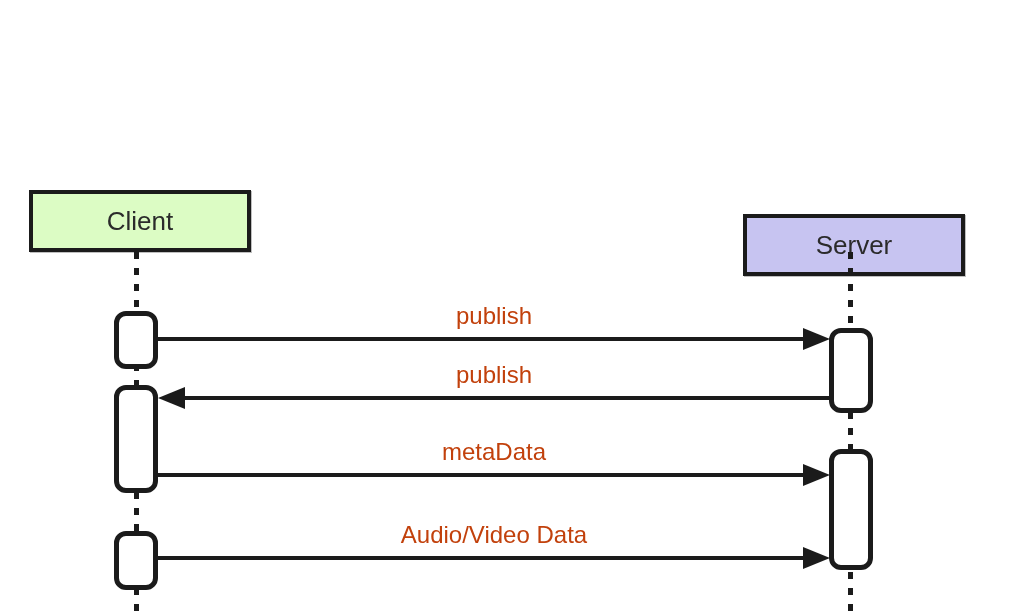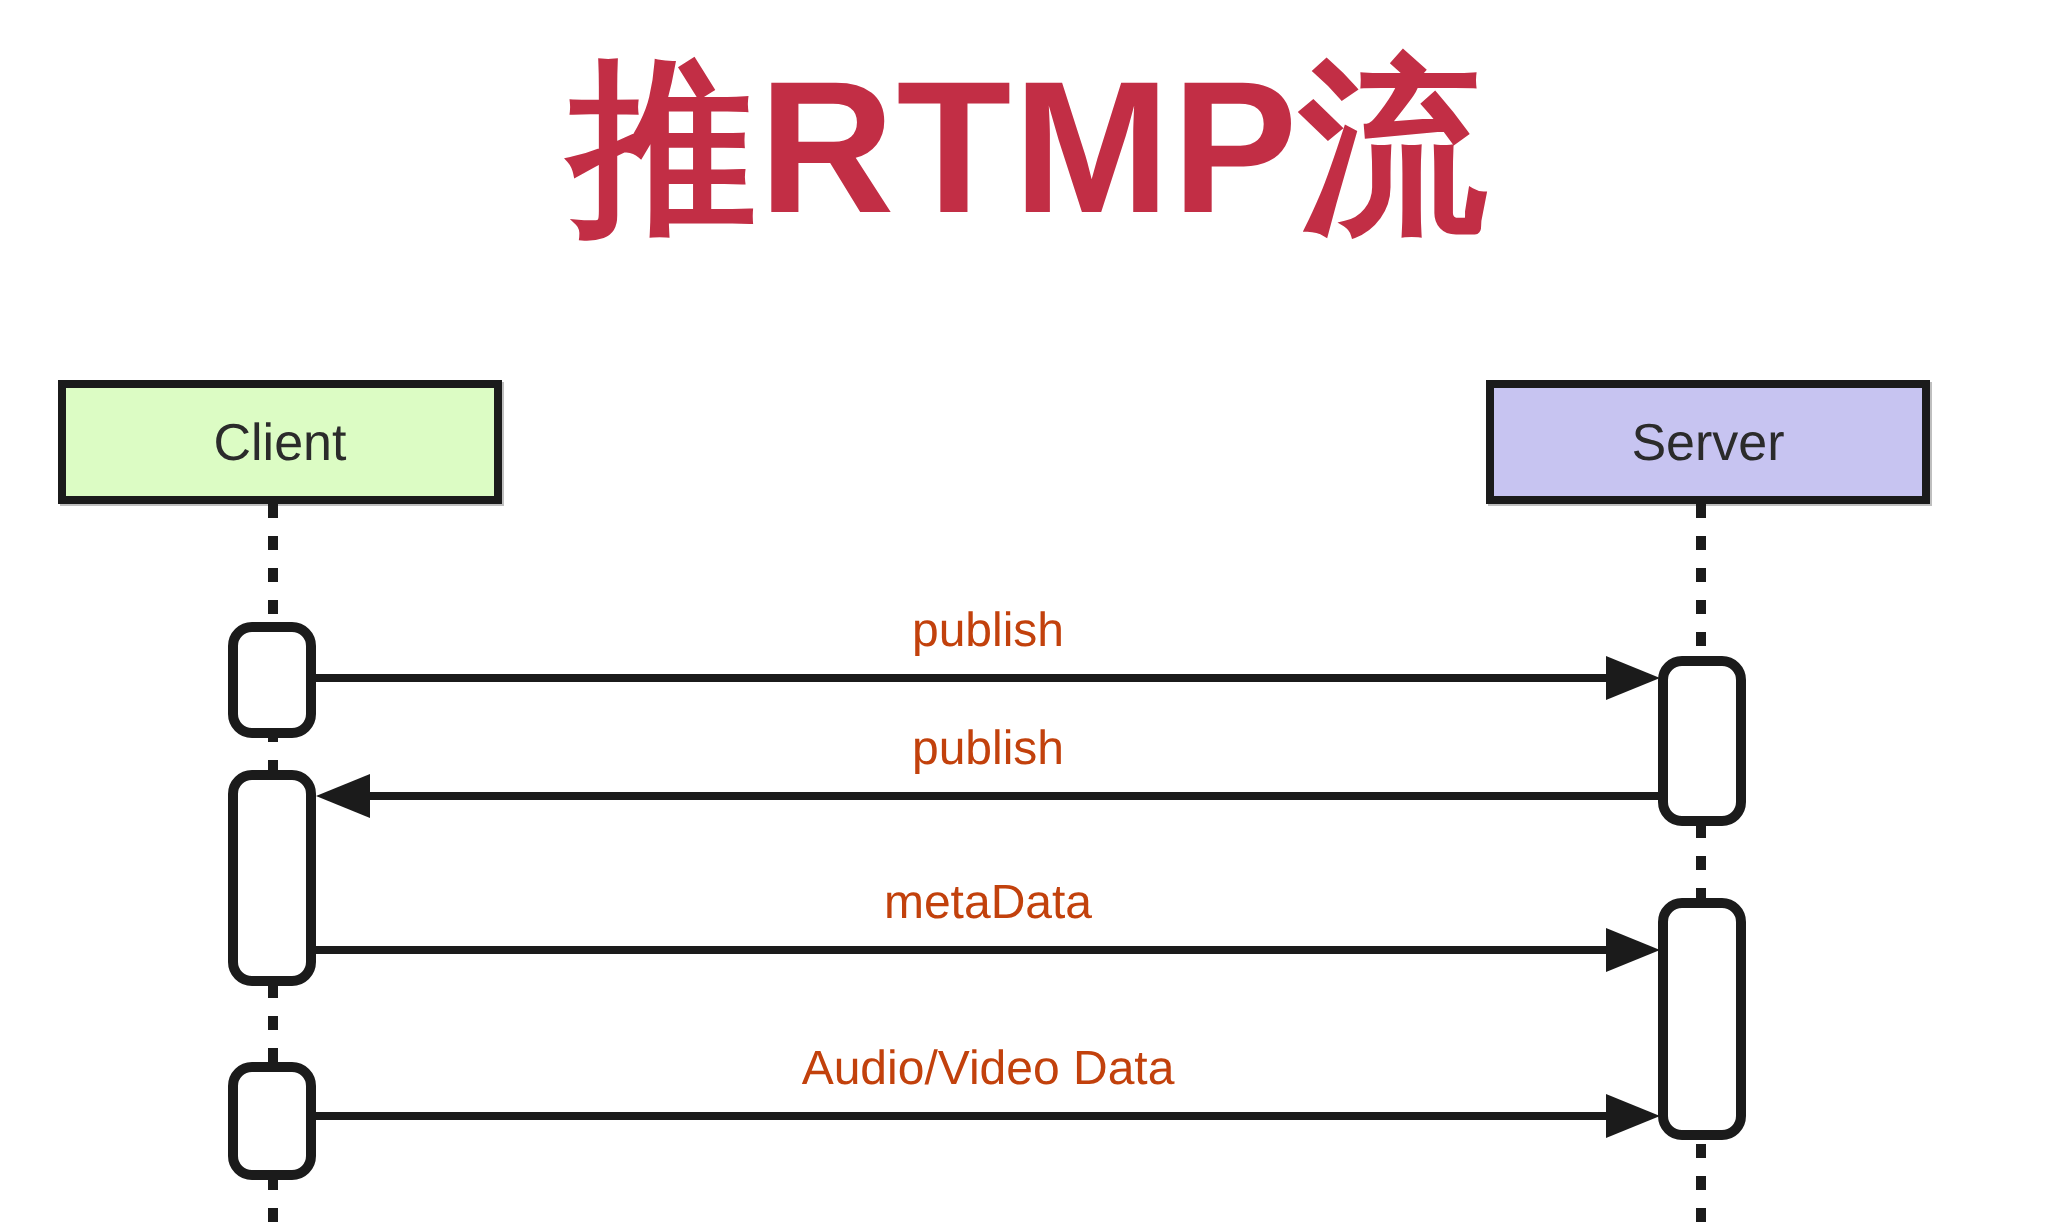--- a/index.html
+++ b/index.html
@@ -43,21 +43,21 @@
     height: 62px;
     border: 4px solid var(--line-black);
     display: flex;
     align-items: center;
     justify-content: center;
     font-size: 26px;
     color: #2b2b2b;
     box-shadow: 1px 1px 0 rgba(0,0,0,0.25);
   }
   .actor.client { left: 29px;  background: var(--client-fill); }
-  .actor.server { left: 743px; background: var(--server-fill); }
+  .actor.server { left: 743px; background: var(--server-fill); margin-top: 24px; }
 
   
   .lifeline {
     position: absolute;
     top: 252px;
     bottom: 0;
     width: 5px;
     background: repeating-linear-gradient(
       to bottom,
       var(--line-black) 0px, var(--line-black) 7px,
@@ -142,21 +142,20 @@
     font-size: 18px;
     color: var(--watermark-gray);
     z-index: 4;
   }
 </style>
 </head>
 <body>
 
 <div class="stage">
 
-  <h1 class="title">推RTMP流</h1>
 
   <div class="actor client">
     <span>Client</span>
   </div>
   <div class="actor server">
     <span>Server</span>
   </div>
 
   <div class="lifeline client"></div>
   <div class="lifeline server"></div>

